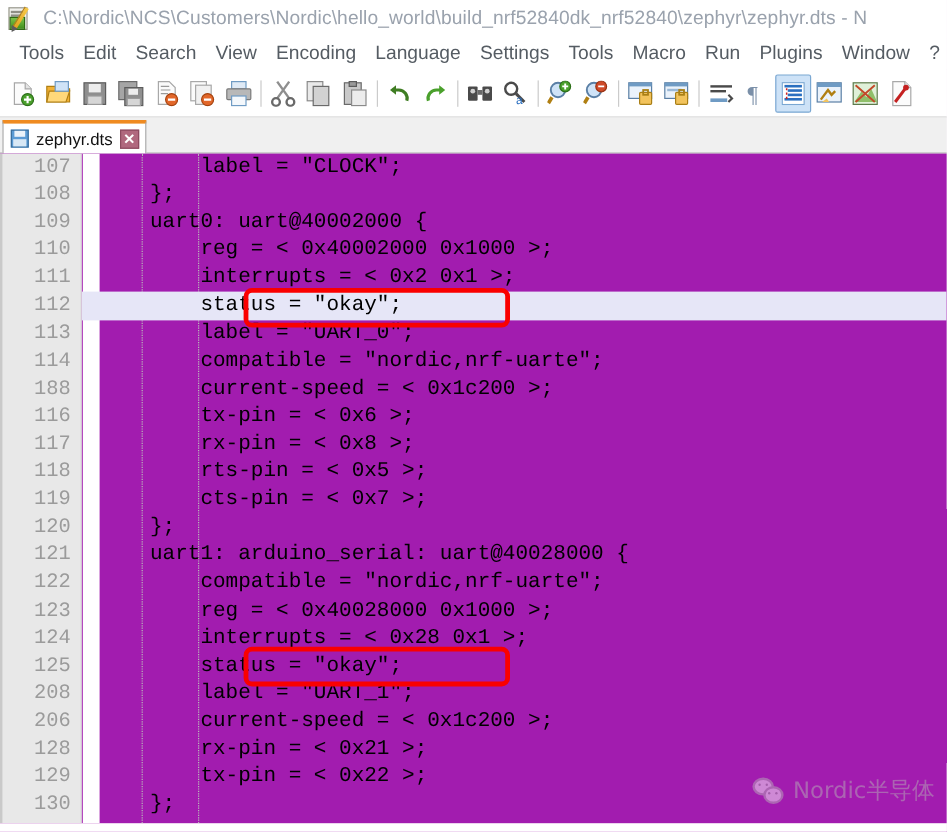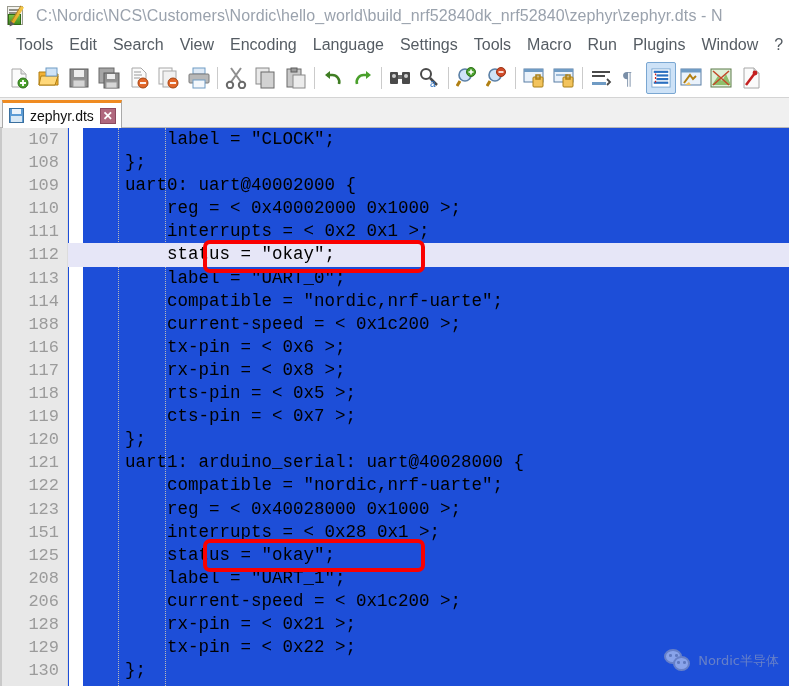--- a/index.html
+++ b/index.html
@@ -171,21 +171,21 @@
     align-items: center;
     justify-content: center;
     line-height: 1;
     flex: 0 0 16px;
   }
 
   
   #editor {
     position: relative;
     height: 558px;
-    background: #1d4ed8;
+    background: #a21caf;
     overflow: hidden;
   }
   #gutter {
     position: absolute;
     left: 0; top: 0; bottom: 0;
     width: 68px;
     background: #e8e8e8;
     border-right: 1px solid #dcdcdc;
     z-index: 3;
   }
@@ -289,21 +289,21 @@
   #wechat-icon .d2 { left: 11px; top: 5px; }
   #wechat-icon .d3, #wechat-icon .d4 {
     position: absolute;
     width: 2.5px; height: 2.5px;
     border-radius: 50%;
     background: #a8a8a8;
   }
   #wechat-icon .d3 { left: 13px; top: 12px; }
   #wechat-icon .d4 { left: 19px; top: 12px; }
   #wm-text {
-    font-size: 13px;
+    font-size: 19px;
     color: #b6b6b6;
     white-space: nowrap;
     font-family: "DejaVu Sans", sans-serif;
   }
 </style>
 </head>
 <body>
 
 <div id="titlebar">
   <div id="app-icon">
@@ -579,21 +579,21 @@
         <div class="ln">114</div>
         <div class="ln">188</div>
         <div class="ln">116</div>
         <div class="ln">117</div>
         <div class="ln">118</div>
         <div class="ln">119</div>
         <div class="ln">120</div>
         <div class="ln">121</div>
         <div class="ln">122</div>
         <div class="ln">123</div>
-        <div class="ln">151</div>
+        <div class="ln">124</div>
         <div class="ln">125</div>
         <div class="ln">208</div>
         <div class="ln">206</div>
         <div class="ln">128</div>
         <div class="ln">129</div>
         <div class="ln">130</div>
       </div>
   </div>
 
   <div id="fold-margin"></div>

